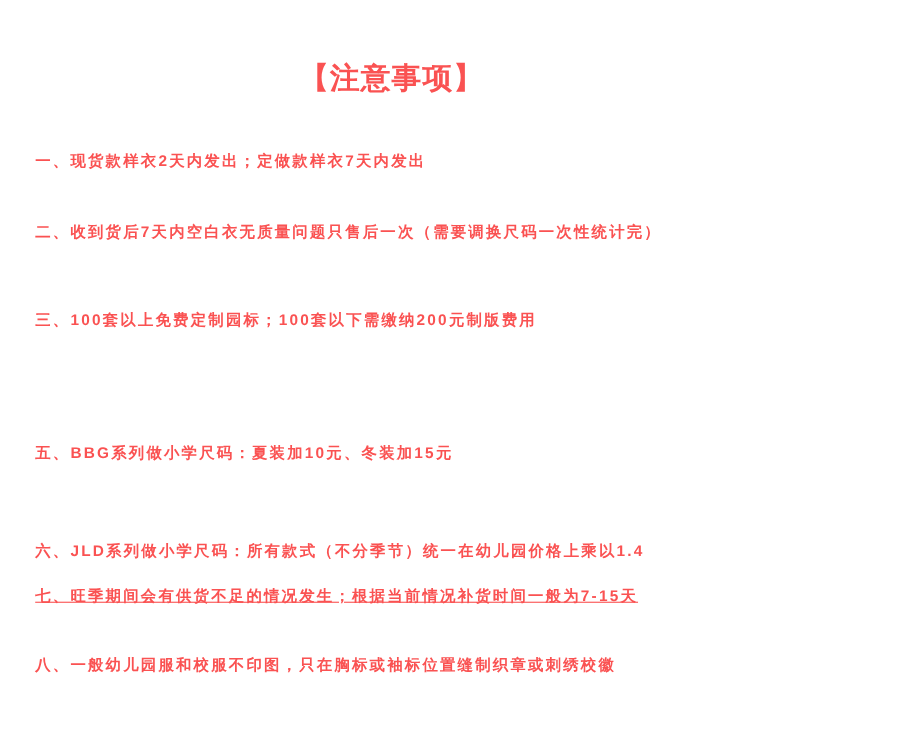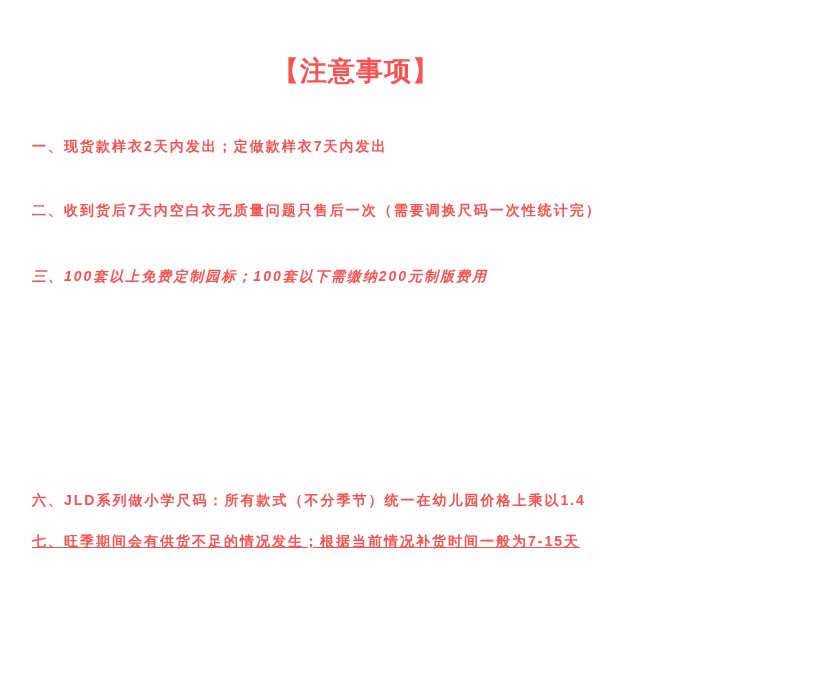--- a/index.html
+++ b/index.html
@@ -33,31 +33,33 @@
     left: 20px;
     margin: 12px;
     font-size: 14px;
     font-weight: bold;
     letter-spacing: 2px;
     line-height: 24px;
     white-space: nowrap;
   }
   .l1 { top: 122px; }
   .l2 { top: 186px; }
-  .l3 { top: 252px; font-style: italic; }
+  .l3 { top: 266px; }
   .l4 { top: 319px; }
   .l5 { top: 387px; }
   .l6 { top: 476px; }
   .l7 { top: 517px; text-decoration: underline; }
   .l8 { top: 580px; }
 </style>
 </head>
 <body>
 
 <div class="page">
   <h1 class="page-title">【注意事项】</h1>
 
   <p class="note-line l1">一、现货款样衣2天内发出；定做款样衣7天内发出</p>
   <p class="note-line l2">二、收到货后7天内空白衣无质量问题只售后一次（需要调换尺码一次性统计完）</p>
   <p class="note-line l3">三、100套以上免费定制园标；100套以下需缴纳200元制版费用</p>
+  <p class="note-line l5">五、BBG系列做小学尺码：夏装加10元、冬装加15元</p>
   <p class="note-line l6">六、JLD系列做小学尺码：所有款式（不分季节）统一在幼儿园价格上乘以1.4</p>
   <p class="note-line l7">七、旺季期间会有供货不足的情况发生；根据当前情况补货时间一般为7-15天</p>
+  <p class="note-line l8">八、一般幼儿园服和校服不印图，只在胸标或袖标位置缝制织章或刺绣校徽</p>
 </div>
 
 </body></html>

